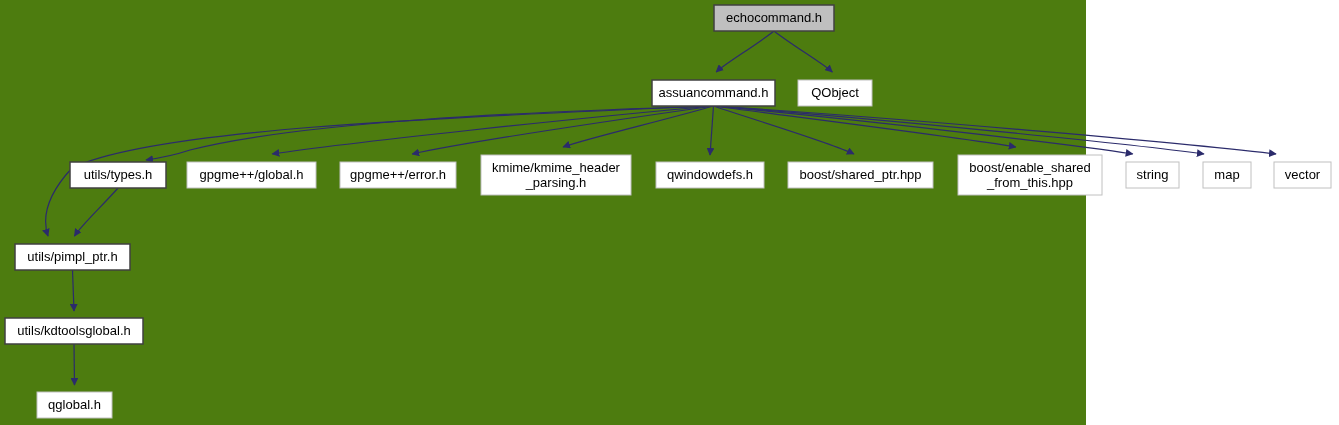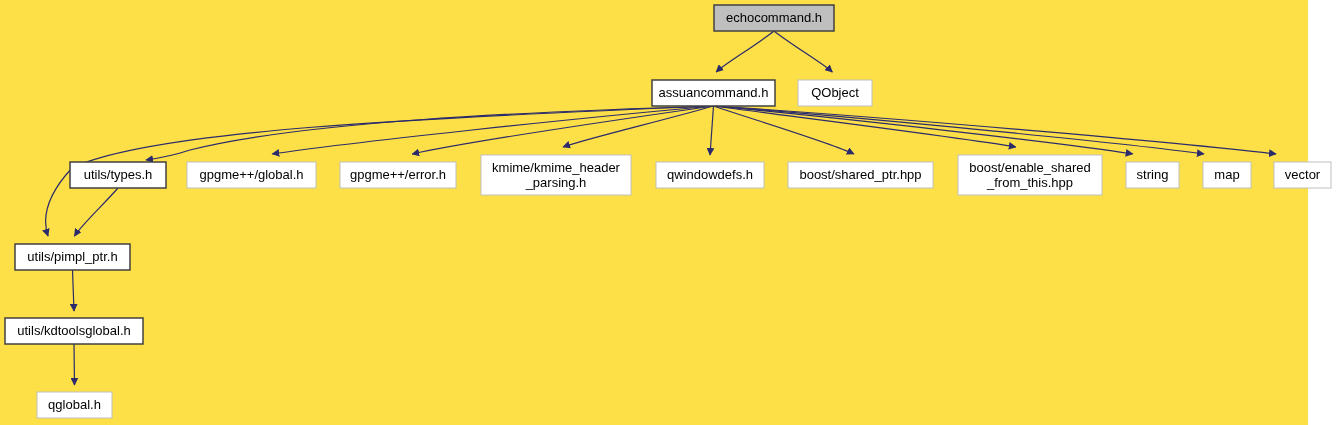--- a/index.html
+++ b/index.html
@@ -8,23 +8,23 @@
     background: #ffffff;
   }
   body {
     width: 1339px;
     height: 425px;
     overflow: hidden;
     font-family: "Liberation Sans", sans-serif;
   }
   #diagram-root {
     position: relative;
-    width: 1308px;
+    width: 1086px;
     height: 425px;
-    background: #fde047;
+    background: #4d7c0f;
   }
   svg#graph {
     display: block;
     width: 1339px;
     height: 425px;
   }
   .node-box {
     fill: #ffffff;
     stroke: #c0c0c0;
     stroke-width: 1;

